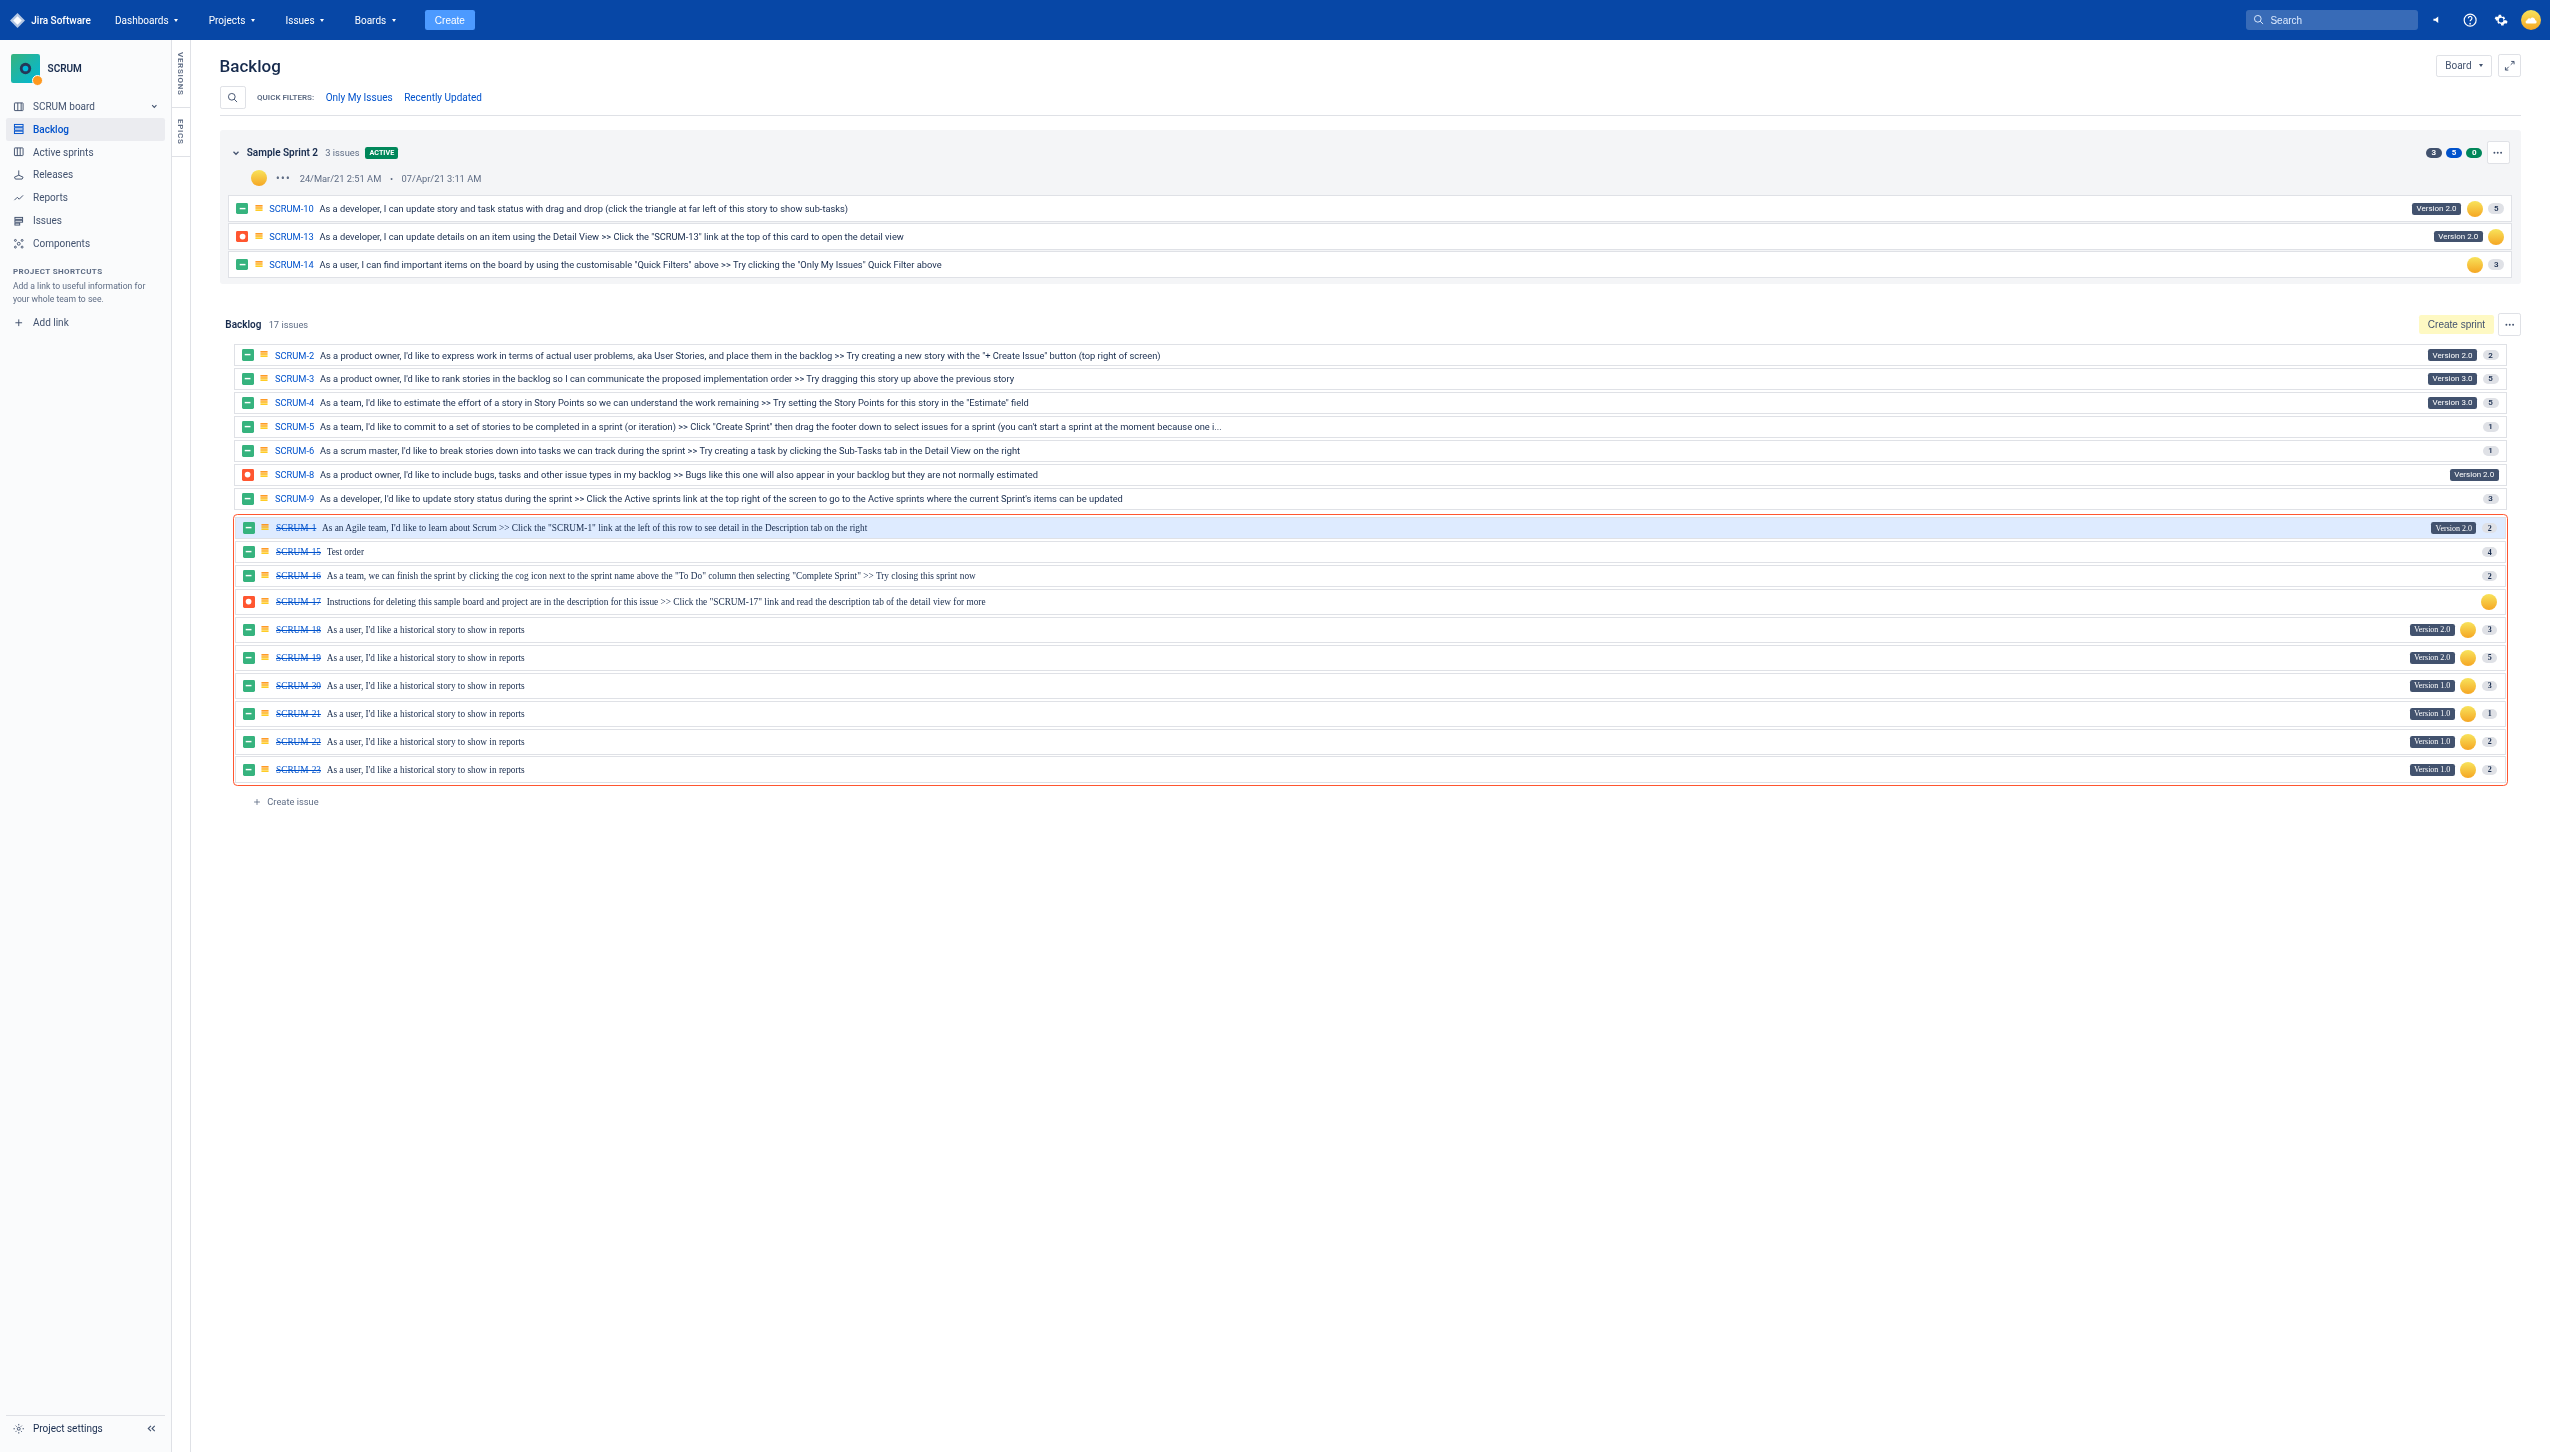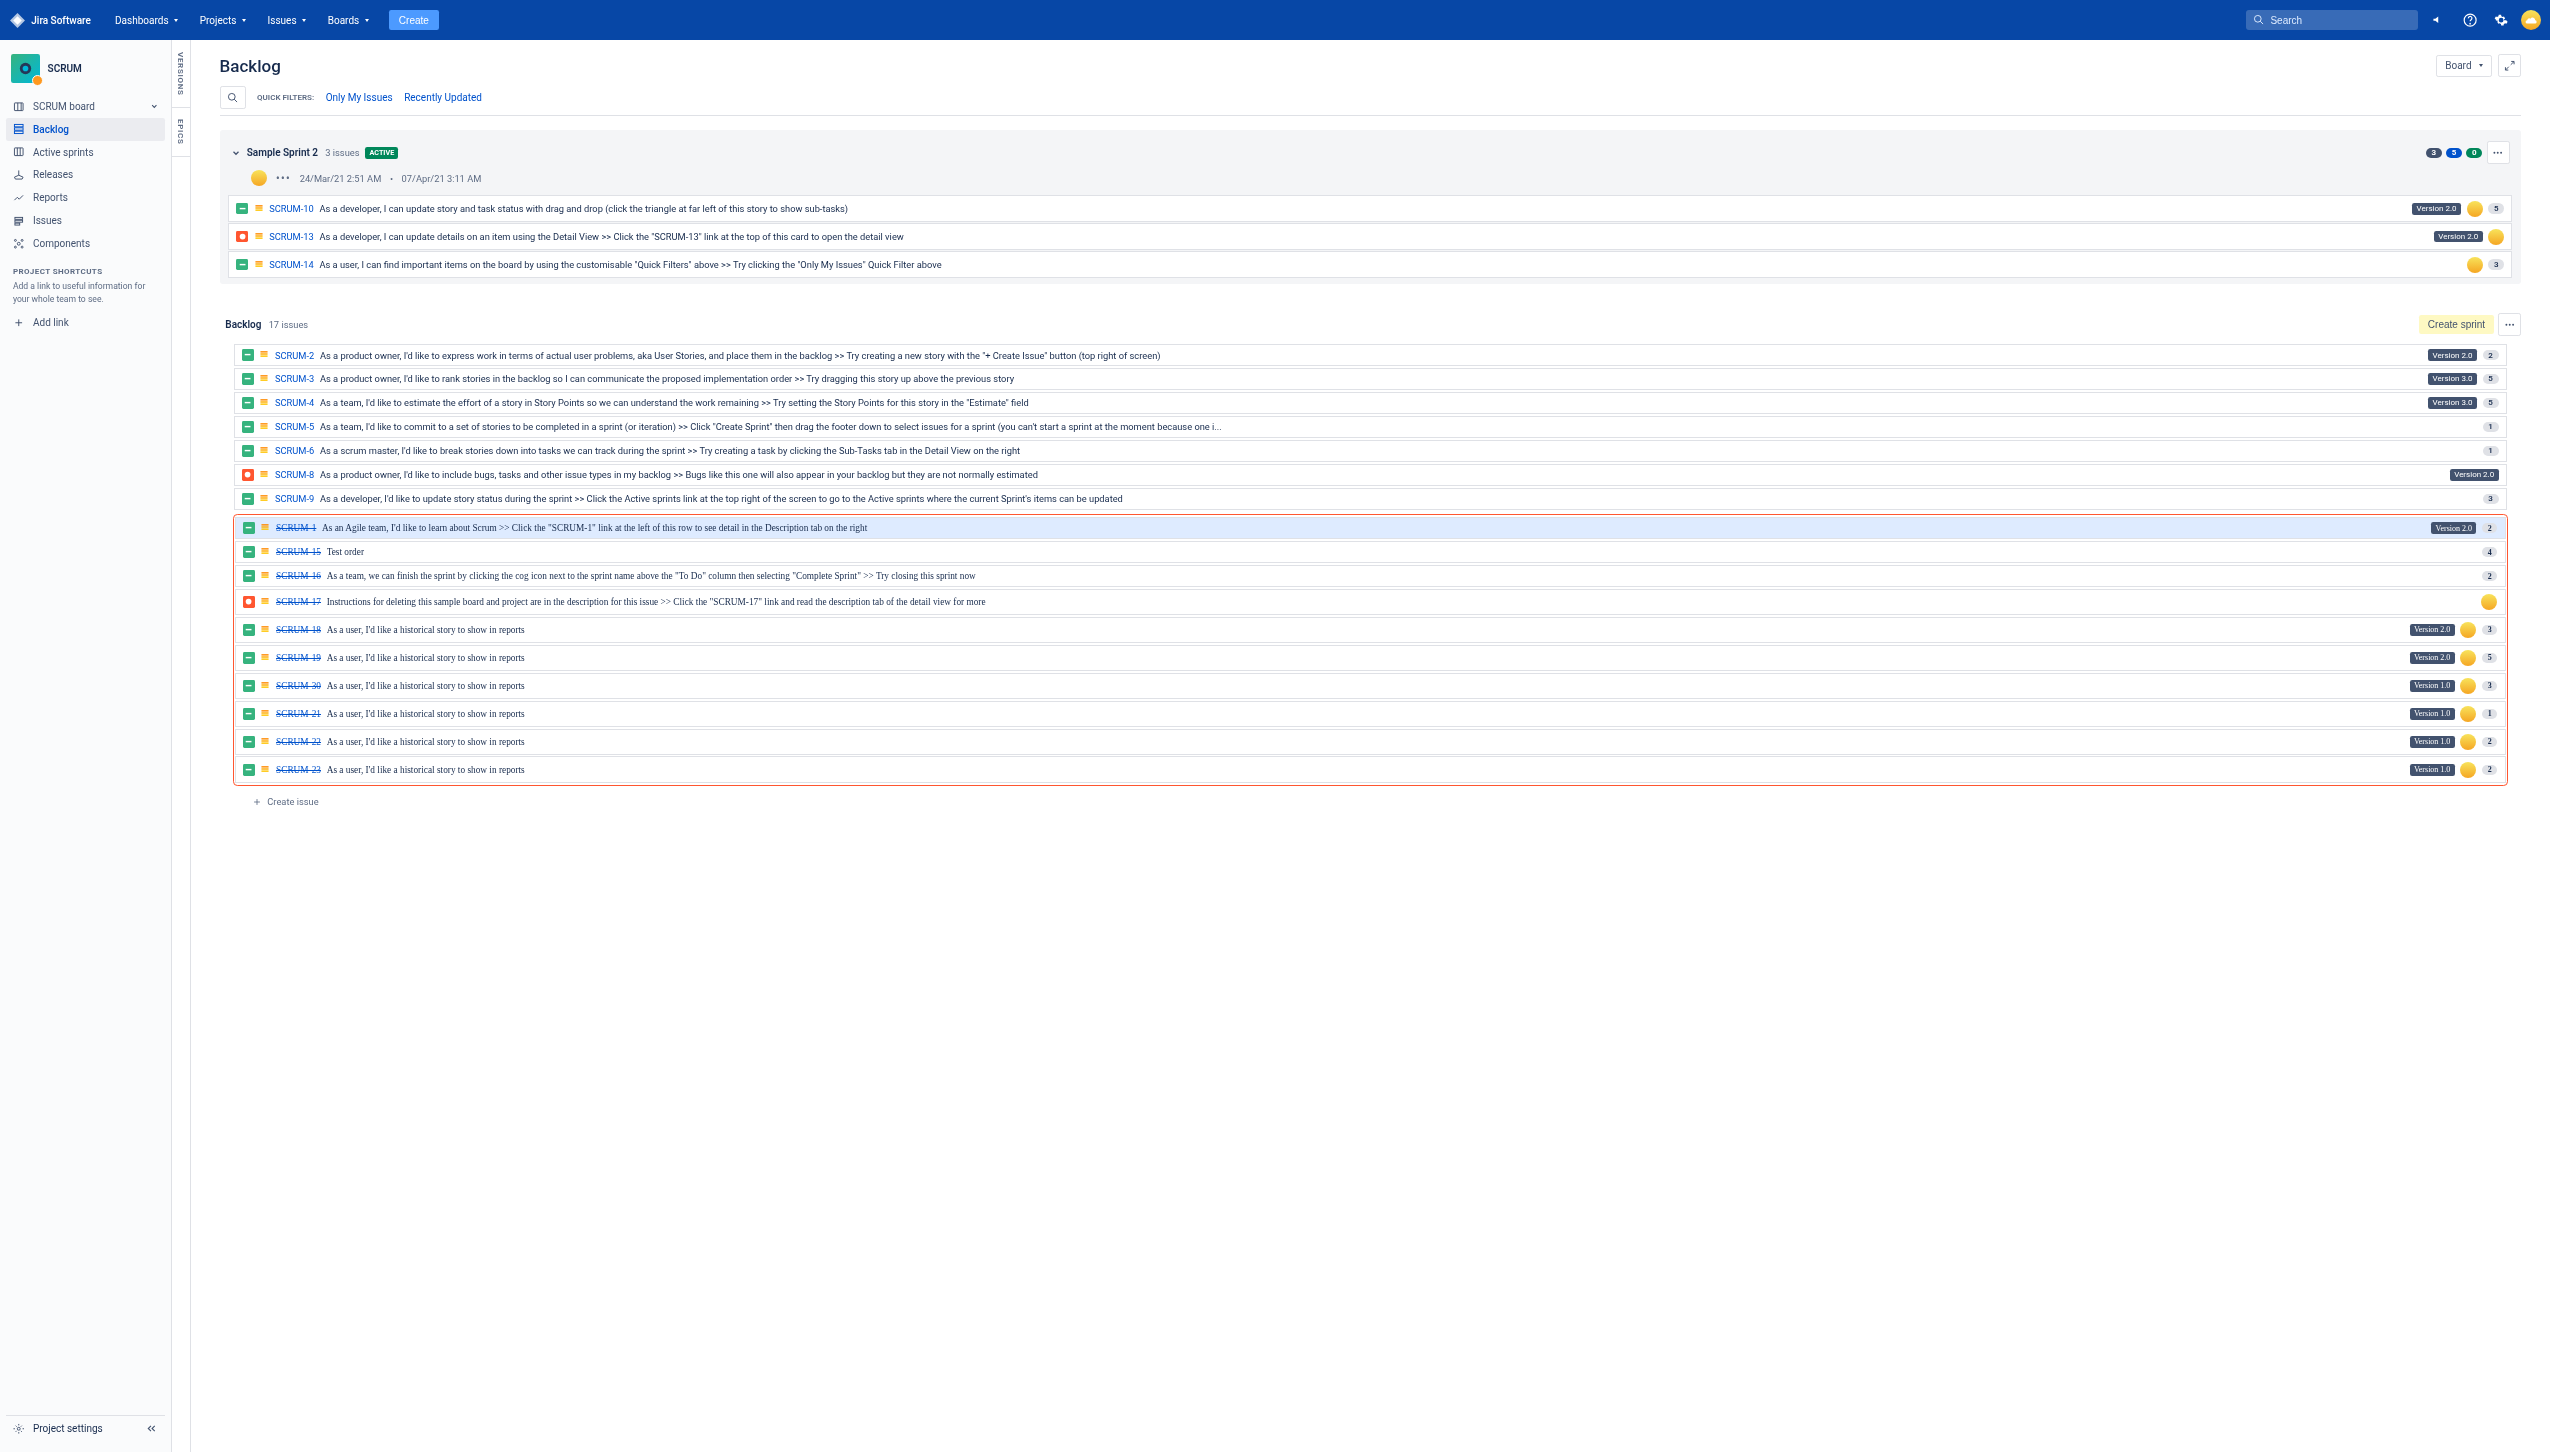--- a/index.html
+++ b/index.html
@@ -2,21 +2,21 @@
 <html style="font-size:11.5px"><head>
 <meta charset="utf-8">
 <style>
 * { box-sizing: border-box; margin: 0; padding: 0; }
 body { font-family: -apple-system, BlinkMacSystemFont, "Segoe UI", Roboto, sans-serif; font-size: 10px; color: #172B4D; background: #fff; }
 
 
 .topnav { background: #0747A6; color: #fff; height: 40px; display: flex; align-items: center; padding: 0 8.6px; }
 .logo { display: flex; align-items: center; gap: 5.7px; font-weight: 500; margin-right: 17px; }
 .logo-icon { width: 17px; height: 17px; }
-.nav-items { display: flex; gap: 7px; align-items: flex-start; }
+.nav-items { display: flex; gap: 16px; align-items: flex-start; }
 .nav-item { padding: 4.3px 7.2px; border-radius: 2.2px; cursor: pointer; display: flex; align-items: center; gap: 2.9px; font-size: 10px; }
 .create-btn { background: #4c9aff; color: #fff; border: none; padding: 4.3px 10px; border-radius: 2.2px; font-weight: 500; cursor: pointer; margin-left: 5.7px; font-size: 10px; }
 .nav-right { margin-left: auto; display: flex; align-items: center; gap: 8.6px; }
 .search-box { background: rgba(255,255,255,0.2); border-radius: 3px; padding: 4.3px 7.2px; display: flex; align-items: center; gap: 5.7px; width: 172px; }
 .search-box input { background: transparent; border: none; color: #DEEBFF; font-size: 10px; outline: none; flex: 1; }
 .search-box input::placeholder { color: #DEEBFF; }
 .nav-icon-btn { width: 23px; height: 23px; display: flex; align-items: center; justify-content: center; cursor: pointer; border-radius: 50%; }
 .cloud-avatar { width: 20px; height: 20px; border-radius: 50%; background: linear-gradient(#f8e35b, #f5a623); display: flex; align-items: center; justify-content: center; }
 
 

